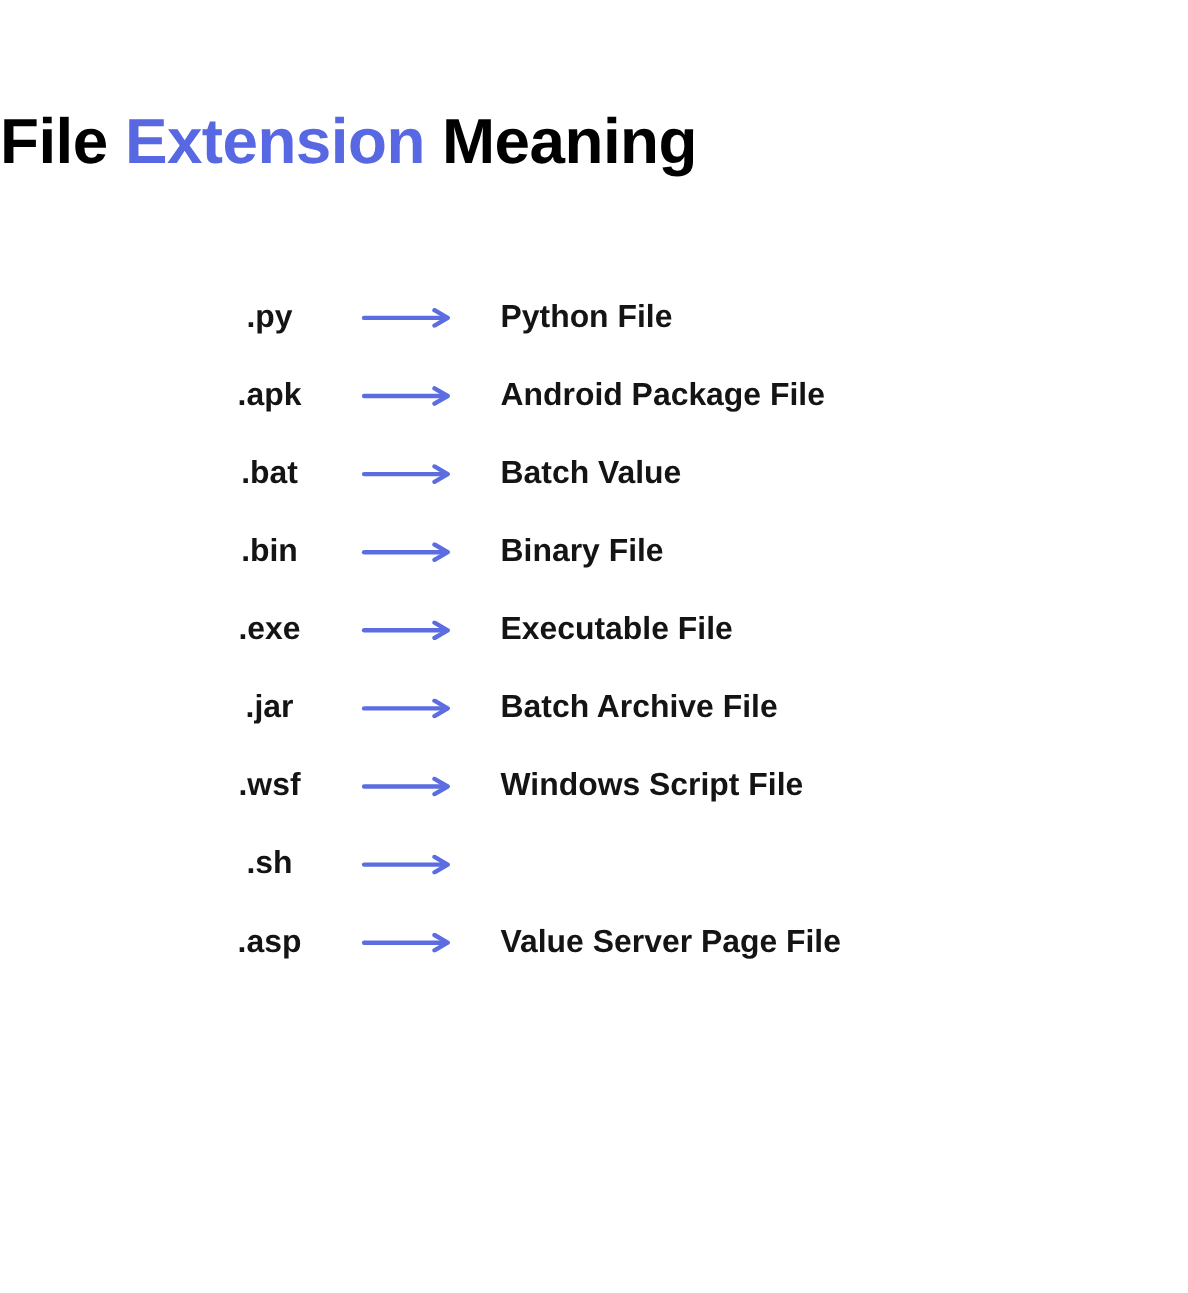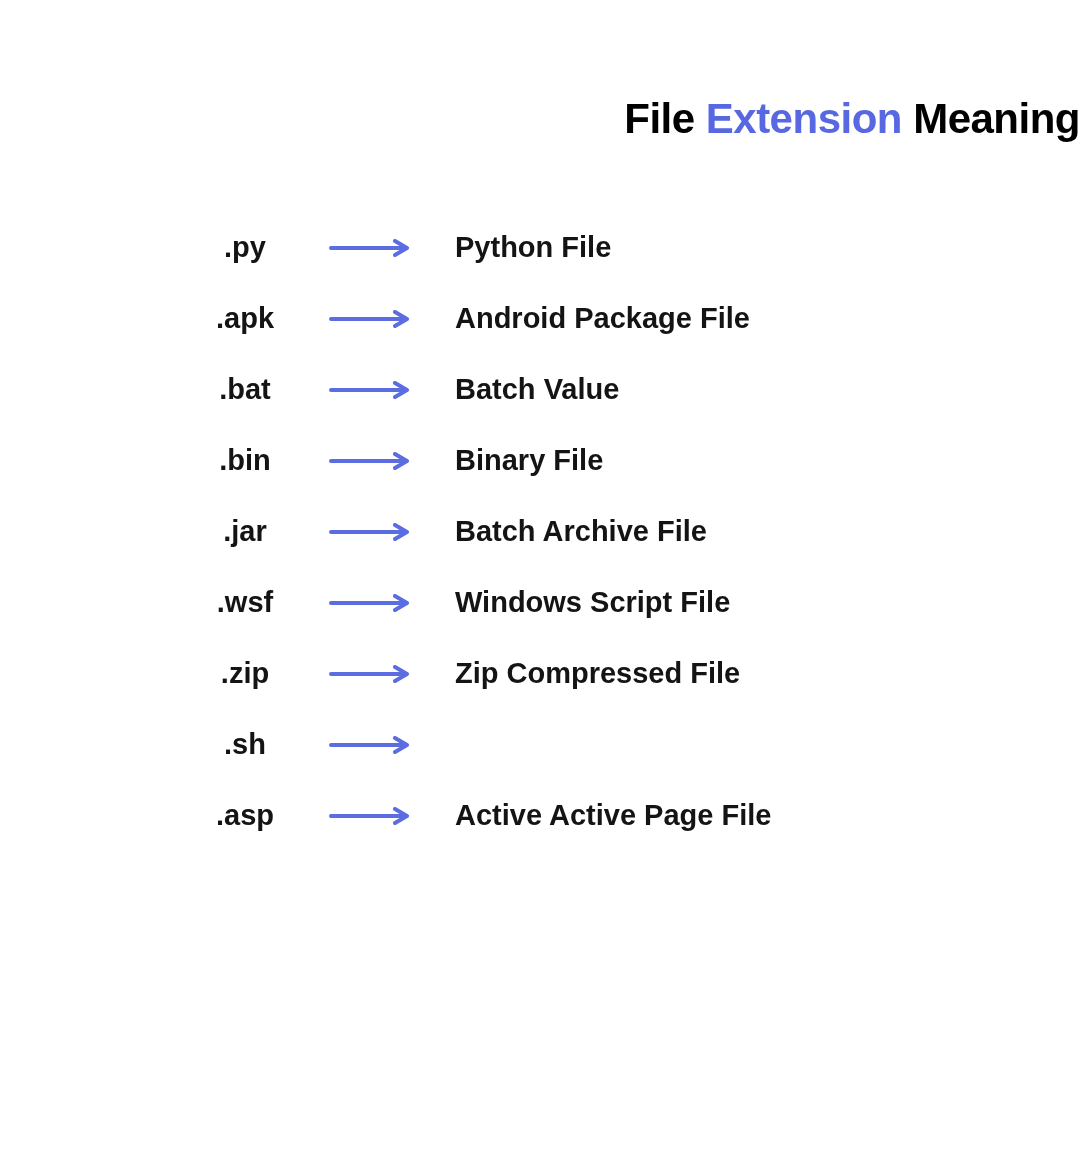--- a/index.html
+++ b/index.html
@@ -8,25 +8,25 @@
       box-sizing: border-box;
     }
     body {
       width: 1080px;
       height: 1175px;
       background: #ffffff;
       font-family: 'Segoe UI', -apple-system, BlinkMacSystemFont, sans-serif;
       padding-top: 95px;
     }
     .title {
-      text-align: right;
-      font-size: 42px;
+      text-align: left;
+      font-size: 58px;
       font-weight: 800;
       color: #000000;
-      margin-bottom: 69px;
+      margin-bottom: 91px;
       letter-spacing: -0.5px;
     }
     .title .highlight {
       color: #5768e2;
     }
     .extension-list {
       padding-left: 195px;
     }
     .extension-row {
       display: flex;
@@ -111,61 +111,61 @@
     <div class="ext-label">.bin</div>
     <div class="arrow-cell">
       <svg class="arrow-svg" viewBox="0 0 86 18">
           <line x1="4" y1="9" x2="76" y2="9"></line>
           <polyline points="68,2 80,9 68,16"></polyline>
         </svg>
     </div>
     <div class="ext-meaning">Binary File</div>
   </div>
   <div class="extension-row">
+    <div class="ext-label">.exe</div>
+    <div class="arrow-cell">
+      <svg class="arrow-svg" viewBox="0 0 86 18">
+          <line x1="4" y1="9" x2="76" y2="9"></line>
+          <polyline points="68,2 80,9 68,16"></polyline>
+        </svg>
+    </div>
+    <div class="ext-meaning">Executable File</div>
+  </div>
+  <div class="extension-row">
     <div class="ext-label">.jar</div>
     <div class="arrow-cell">
       <svg class="arrow-svg" viewBox="0 0 86 18">
           <line x1="4" y1="9" x2="76" y2="9"></line>
           <polyline points="68,2 80,9 68,16"></polyline>
         </svg>
     </div>
     <div class="ext-meaning">Batch Archive File</div>
   </div>
   <div class="extension-row">
     <div class="ext-label">.wsf</div>
     <div class="arrow-cell">
       <svg class="arrow-svg" viewBox="0 0 86 18">
           <line x1="4" y1="9" x2="76" y2="9"></line>
           <polyline points="68,2 80,9 68,16"></polyline>
         </svg>
     </div>
     <div class="ext-meaning">Windows Script File</div>
   </div>
   <div class="extension-row">
-    <div class="ext-label">.zip</div>
-    <div class="arrow-cell">
-      <svg class="arrow-svg" viewBox="0 0 86 18">
-          <line x1="4" y1="9" x2="76" y2="9"></line>
-          <polyline points="68,2 80,9 68,16"></polyline>
-        </svg>
-    </div>
-    <div class="ext-meaning">Zip Compressed File</div>
-  </div>
-  <div class="extension-row">
     <div class="ext-label">.sh</div>
     <div class="arrow-cell">
       <svg class="arrow-svg" viewBox="0 0 86 18">
           <line x1="4" y1="9" x2="76" y2="9"></line>
           <polyline points="68,2 80,9 68,16"></polyline>
         </svg>
     </div>
   </div>
   <div class="extension-row">
     <div class="ext-label">.asp</div>
     <div class="arrow-cell">
       <svg class="arrow-svg" viewBox="0 0 86 18">
           <line x1="4" y1="9" x2="76" y2="9"></line>
           <polyline points="68,2 80,9 68,16"></polyline>
         </svg>
     </div>
-    <div class="ext-meaning">Active Active Page File</div>
+    <div class="ext-meaning">Value Server Page File</div>
   </div>
 </div>
 
 </body></html>

